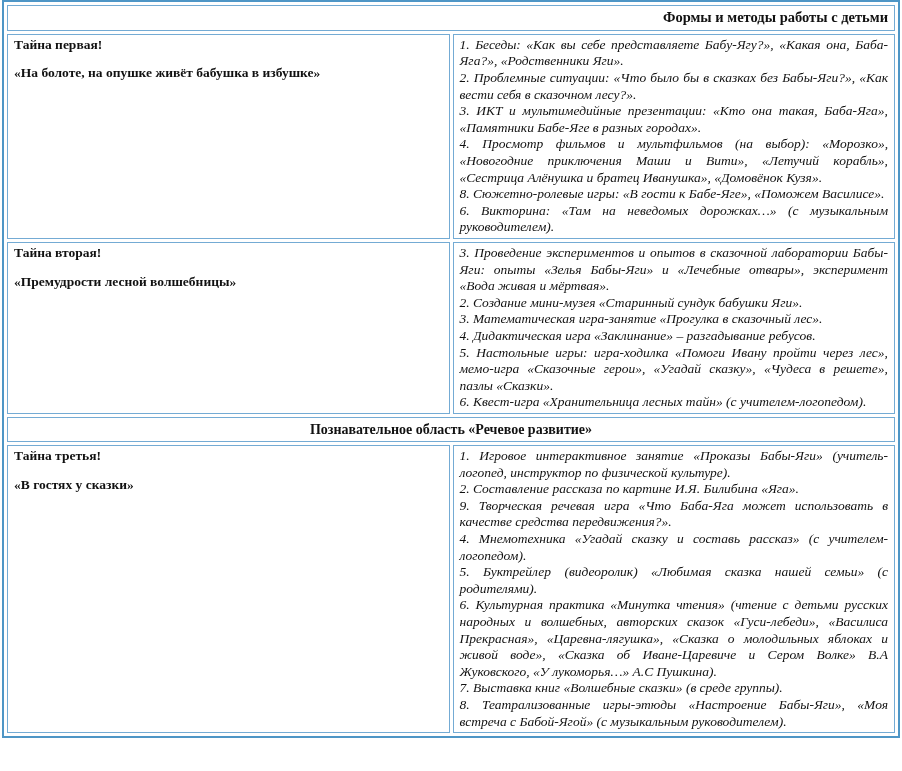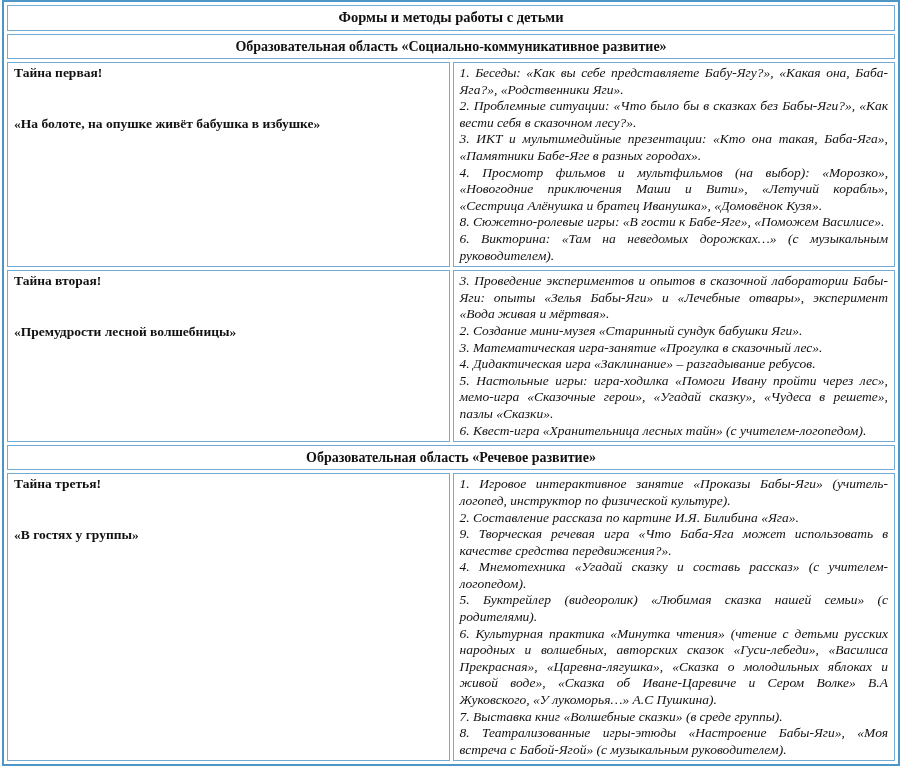--- a/index.html
+++ b/index.html
@@ -27,61 +27,58 @@
     td {
       border: 1px solid #74abd4;
       vertical-align: top;
       padding: 2px 6px;
       font-size: 13.5px;
       line-height: 1.23;
       background: #ffffff;
       overflow: hidden;
     }
     td.title-cell {
-      text-align: center;
+      text-align: right;
       font-weight: bold;
       font-size: 14.5px;
       padding: 3px 6px;
     }
     td.area-cell {
       text-align: center;
       font-weight: bold;
       font-size: 14px;
       padding: 3px 6px;
     }
     td.left-cell {
       width: 103px;
       font-weight: bold;
       padding: 2px 6px;
     }
     td.right-cell {
       text-align: justify;
       font-style: italic;
     }
     .secret-subtitle {
-      margin-top: 34px;
+      margin-top: 12px;
     }
     .method-item {
       text-align: justify;
     }
   </style>
 </head>
 <body>
 
 <div class="page">
   <table class="doc-table">
     <tbody>
 
       <tr>
         <td colspan="2" class="title-cell">Формы и методы работы с детьми</td>
       </tr>
 
-      <tr>
-        <td colspan="2" class="area-cell">Образовательная область «Социально-коммуникативное развитие»</td>
-      </tr>
       <tr>
         <td class="left-cell">
           <div>Тайна первая!</div>
           <div class="secret-subtitle">«На болоте, на опушке живёт бабушка в избушке»</div>
         </td>
         <td class="right-cell">
           <div class="method-item">1. Беседы: «Как вы себе представляете Бабу-Ягу?», «Какая она, Баба-Яга?», «Родственники Яги».</div>
           <div class="method-item">2. Проблемные ситуации: «Что было бы в сказках без Бабы-Яги?», «Как вести себя в сказочном лесу?».</div>
           <div class="method-item">3. ИКТ и мультимедийные презентации: «Кто она такая, Баба-Яга», «Памятники Бабе-Яге в разных городах».</div>
           <div class="method-item">4. Просмотр фильмов и мультфильмов (на выбор): «Морозко», «Новогодние приключения Маши и Вити», «Летучий корабль», «Сестрица Алёнушка и братец Иванушка», «Домовёнок Кузя».</div>
@@ -99,26 +96,26 @@
           <div class="method-item">3. Проведение экспериментов и опытов в сказочной лаборатории Бабы-Яги: опыты «Зелья Бабы-Яги» и «Лечебные отвары», эксперимент «Вода живая и мёртвая».</div>
           <div class="method-item">2. Создание мини-музея «Старинный сундук бабушки Яги».</div>
           <div class="method-item">3. Математическая игра-занятие «Прогулка в сказочный лес».</div>
           <div class="method-item">4. Дидактическая игра «Заклинание» – разгадывание ребусов.</div>
           <div class="method-item">5. Настольные игры: игра-ходилка «Помоги Ивану пройти через лес», мемо-игра «Сказочные герои», «Угадай сказку», «Чудеса в решете», пазлы «Сказки».</div>
           <div class="method-item">6. Квест-игра «Хранительница лесных тайн» (с учителем-логопедом).</div>
         </td>
       </tr>
 
       <tr>
-        <td colspan="2" class="area-cell">Образовательная область «Речевое развитие»</td>
+        <td colspan="2" class="area-cell">Познавательное область «Речевое развитие»</td>
       </tr>
       <tr>
         <td class="left-cell">
           <div>Тайна третья!</div>
-          <div class="secret-subtitle">«В гостях у группы»</div>
+          <div class="secret-subtitle">«В гостях у сказки»</div>
         </td>
         <td class="right-cell">
           <div class="method-item">1. Игровое интерактивное занятие «Проказы Бабы-Яги» (учитель-логопед, инструктор по физической культуре).</div>
           <div class="method-item">2. Составление рассказа по картине И.Я. Билибина «Яга».</div>
           <div class="method-item">9. Творческая речевая игра «Что Баба-Яга может использовать в качестве средства передвижения?».</div>
           <div class="method-item">4. Мнемотехника «Угадай сказку и составь рассказ» (с учителем-логопедом).</div>
           <div class="method-item">5. Буктрейлер (видеоролик) «Любимая сказка нашей семьи» (с родителями).</div>
           <div class="method-item">6. Культурная практика «Минутка чтения» (чтение с детьми русских народных и волшебных, авторских сказок «Гуси-лебеди», «Василиса Прекрасная», «Царевна-лягушка», «Сказка о молодильных яблоках и живой воде», «Сказка об Иване-Царевиче и Сером Волке» В.А Жуковского, «У лукоморья…» А.С Пушкина).</div>
           <div class="method-item">7. Выставка книг «Волшебные сказки» (в среде группы).</div>
           <div class="method-item">8. Театрализованные игры-этюды «Настроение Бабы-Яги», «Моя встреча с Бабой-Ягой» (с музыкальным руководителем).</div>

